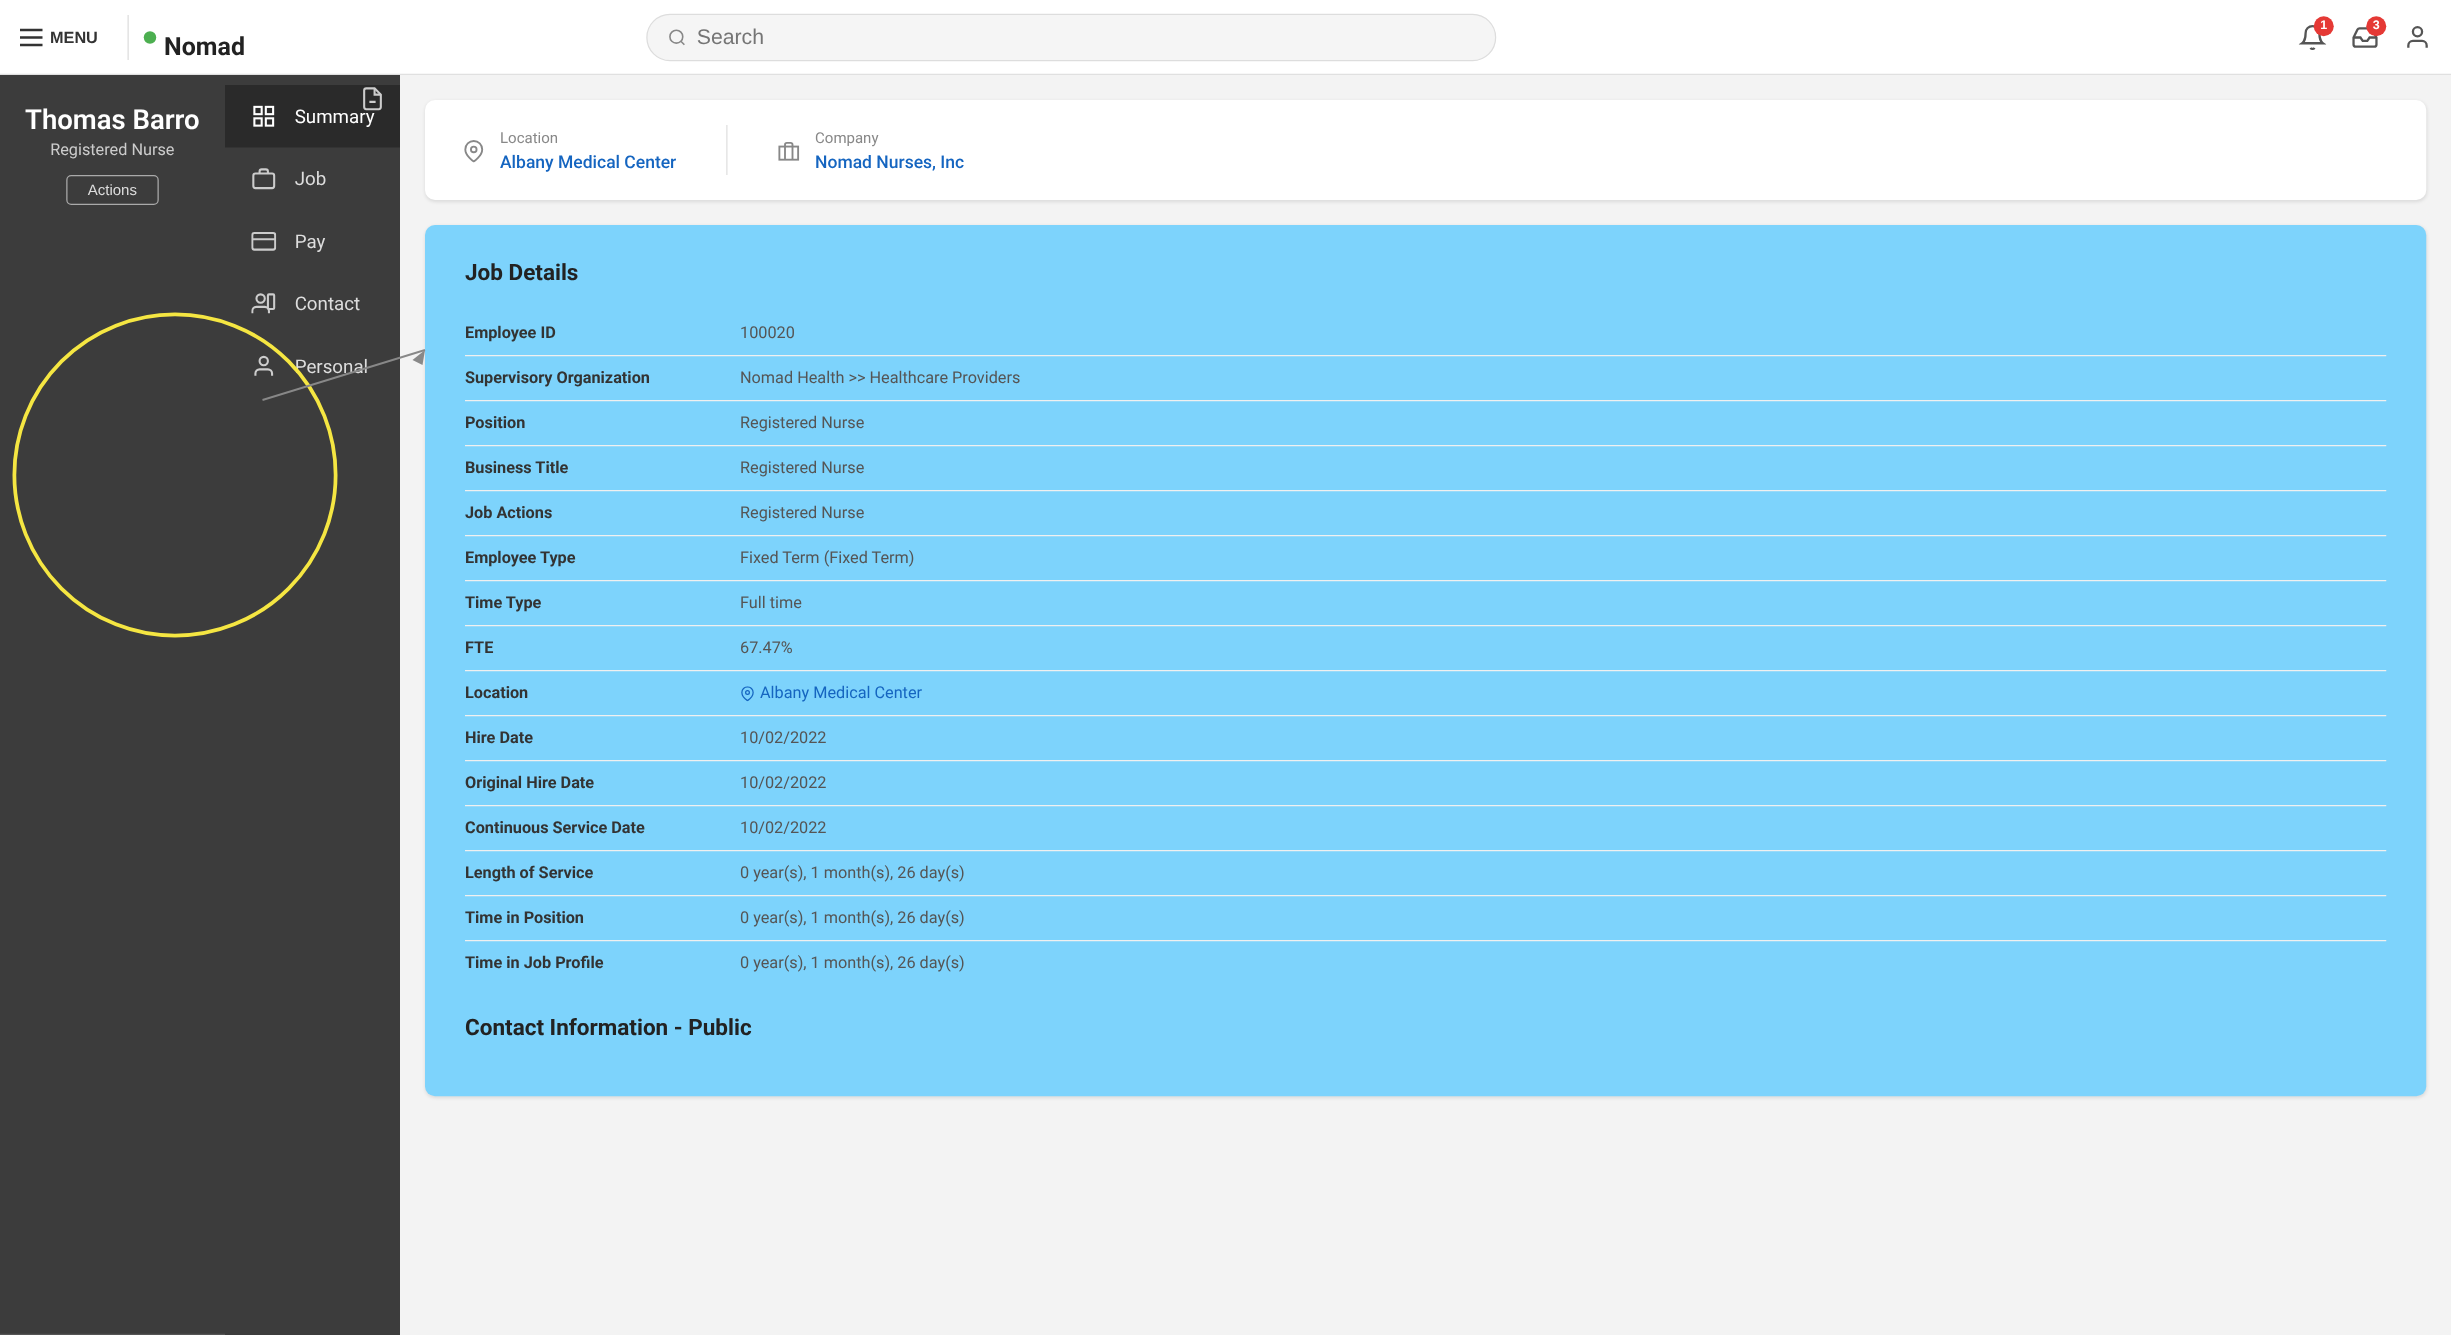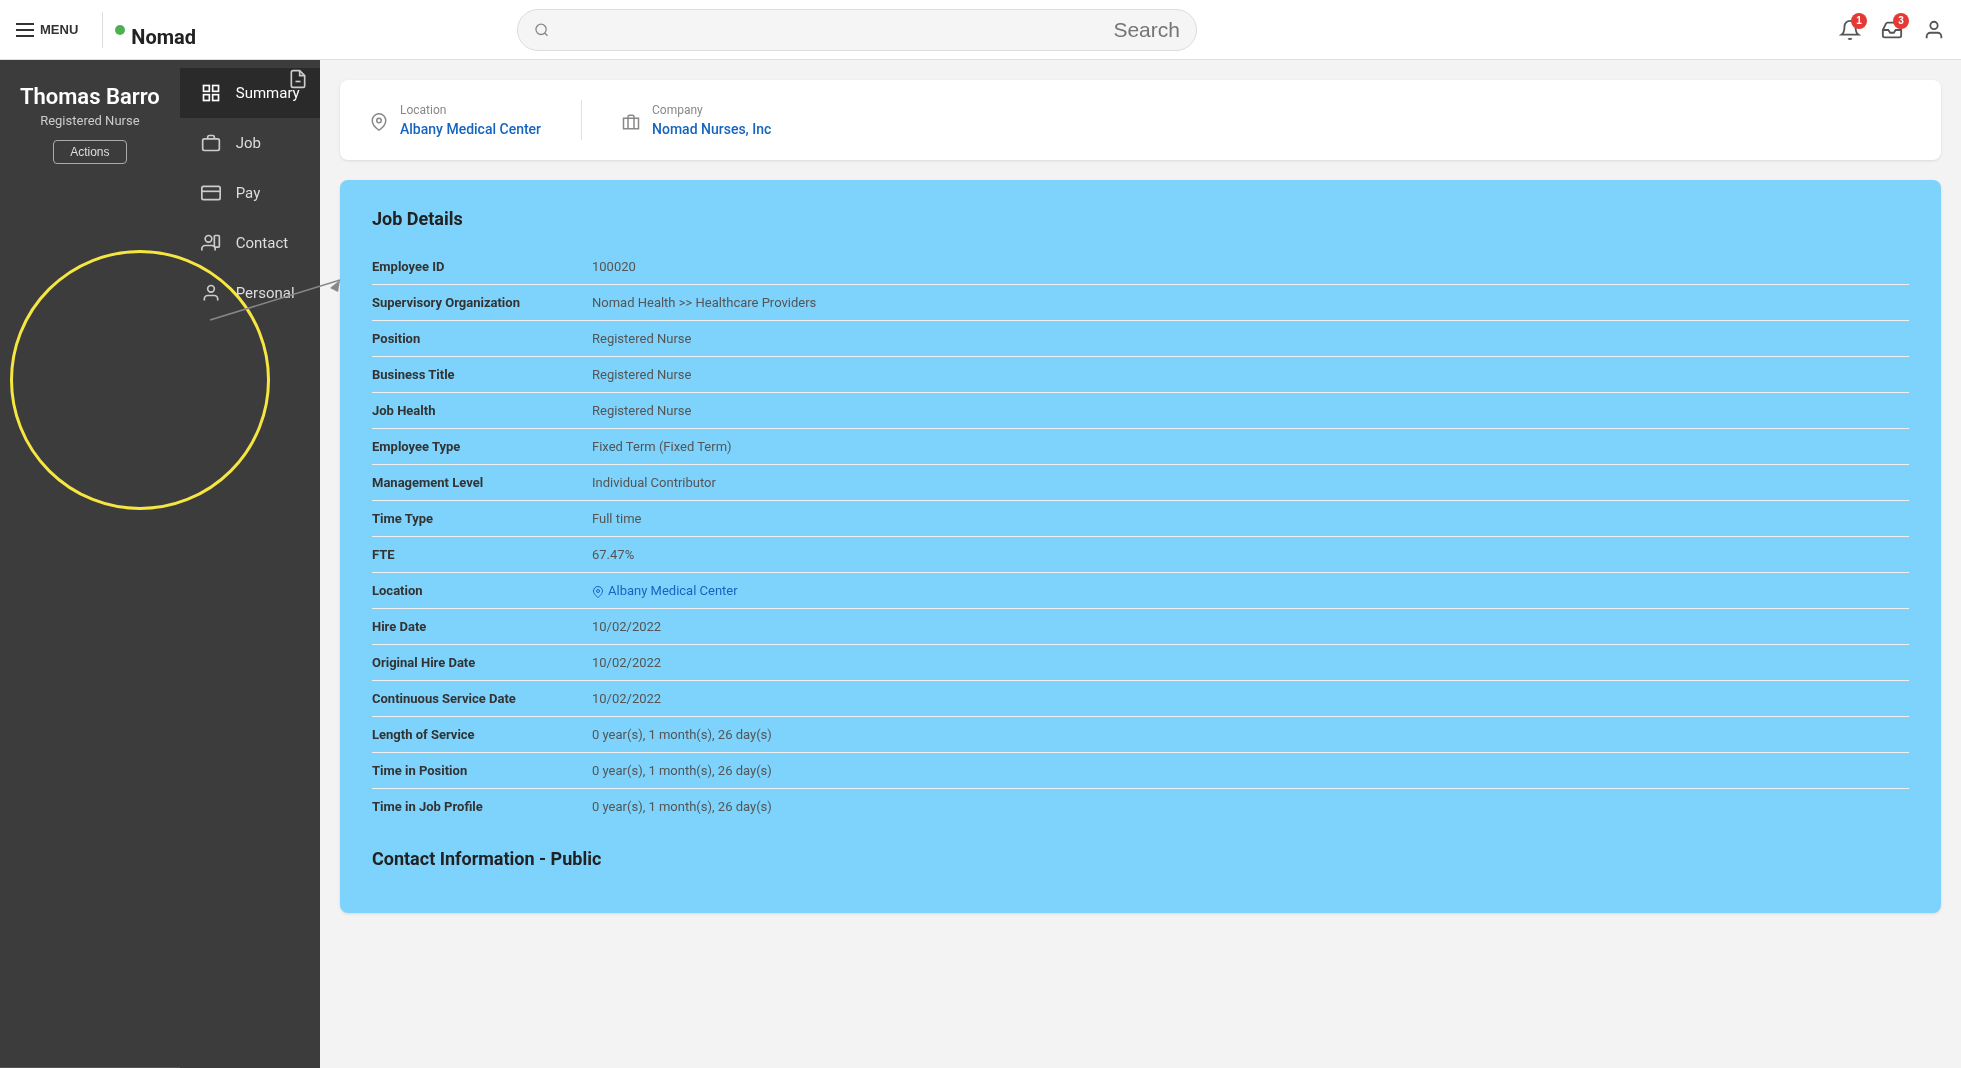--- a/index.html
+++ b/index.html
@@ -23,21 +23,21 @@
     .logo-dot { width: 10px; height: 10px; background: #4caf50; border-radius: 50%; }
     .logo-text { font-size: 20px; font-weight: 700; color: #222; margin-top: 14px; }
     .search-bar {
       flex: 1; max-width: 680px; margin: 0 auto;
       display: flex; align-items: center;
       background: #f5f5f5; border: 1px solid #ddd; border-radius: 24px;
       padding: 8px 16px; gap: 8px;
     }
     .search-bar input {
       border: none; background: none; outline: none;
-      font-size: 21px; color: #555; width: 100%; text-align: right;
+      font-size: 17px; color: #555; width: 100%;
     }
     .nav-actions { display: flex; align-items: center; gap: 20px; margin-left: auto; }
     .nav-icon-btn { position: relative; background: none; border: none; cursor: pointer; color: #555; }
     .badge {
       position: absolute; top: -6px; right: -6px;
       background: #e53935; color: #fff; font-size: 10px; font-weight: 700;
       border-radius: 50%; width: 16px; height: 16px;
       display: flex; align-items: center; justify-content: center;
     }
 
@@ -289,30 +289,26 @@
           </div>
           <div class="detail-row">
             <div class="detail-label">Position</div>
             <div class="detail-value">Registered Nurse</div>
           </div>
           <div class="detail-row">
             <div class="detail-label">Business Title</div>
             <div class="detail-value">Registered Nurse</div>
           </div>
           <div class="detail-row">
-            <div class="detail-label">Job Health</div>
+            <div class="detail-label">Job Actions</div>
             <div class="detail-value">Registered Nurse</div>
           </div>
           <div class="detail-row">
             <div class="detail-label">Employee Type</div>
             <div class="detail-value">Fixed Term (Fixed Term)</div>
-          </div>
-          <div class="detail-row">
-            <div class="detail-label">Management Level</div>
-            <div class="detail-value">Individual Contributor</div>
           </div>
           <div class="detail-row">
             <div class="detail-label">Time Type</div>
             <div class="detail-value">Full time</div>
           </div>
           <div class="detail-row">
             <div class="detail-label">FTE</div>
             <div class="detail-value">67.47%</div>
           </div>
           <div class="detail-row">

